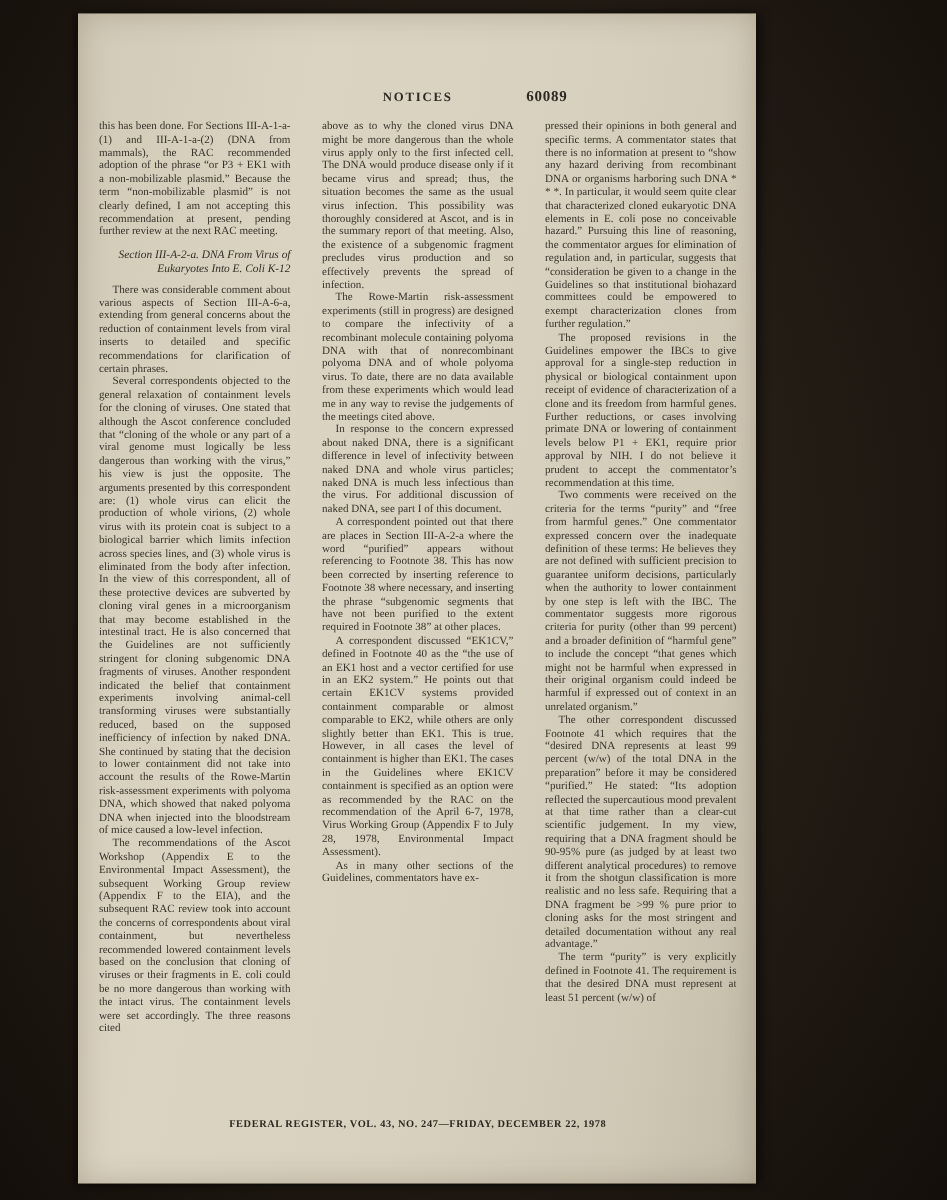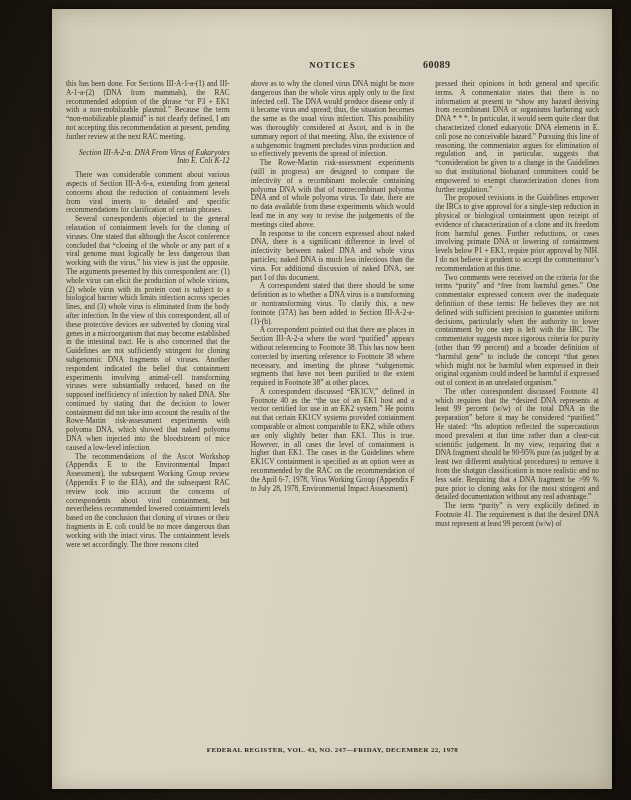--- a/index.html
+++ b/index.html
@@ -6,21 +6,21 @@
   body{
     width:631px;height:800px;overflow:hidden;
     background:#15100b;
     font-family:"Liberation Serif","DejaVu Serif",serif;
   }
   .stage{
     position:relative;width:631px;height:800px;overflow:hidden;
     background:radial-gradient(ellipse at 50% 45%, #2f271d 0%, #221b14 55%, #140f0a 100%);
   }
   .paper{
-    position:absolute;left:52px;top:9px;width:560px;height:780px;
+    position:absolute;left:52px;top:9px;width:452px;height:780px;
     background:linear-gradient(100deg,#d1cab7 0%, #dbd4c2 28%, #d8d1bf 58%, #cfc8b5 84%, #c2bba8 100%);
     box-shadow: inset 0 0 20px rgba(92,76,50,.28), 3px 0 6px rgba(0,0,0,.55), -2px 0 4px rgba(0,0,0,.35);
   }
   .paper-edge{
     position:absolute;left:587px;top:14px;width:6px;height:770px;
     background:linear-gradient(90deg,#a89f8a,#6f English67 0,#877e6a);
   }
   .inner{position:absolute;left:14px;right:13px;top:50px;bottom:34px;}
   .page-header{display:flex;align-items:baseline;color:#2e2822;}
   .pg-side{width:33%;}
@@ -52,29 +52,29 @@
             <p class="para continuation">this has been done. For Sections III-A-1-a-(1) and III-A-1-a-(2) (DNA from mammals), the RAC recommended adoption of the phrase “or P3 + EK1 with a non-mobilizable plasmid.” Because the term “non-mobilizable plasmid” is not clearly defined, I am not accepting this recommendation at present, pending further review at the next RAC meeting.</p>
             <p class="para heading">Section III-A-2-a. DNA From Virus of Eukaryotes Into E. Coli K-12</p>
             <p class="para body">There was considerable comment about various aspects of Section III-A-6-a, extending from general concerns about the reduction of containment levels from viral inserts to detailed and specific recommendations for clarification of certain phrases.</p>
             <p class="para body">Several correspondents objected to the general relaxation of containment levels for the cloning of viruses. One stated that although the Ascot conference concluded that “cloning of the whole or any part of a viral genome must logically be less dangerous than working with the virus,” his view is just the opposite. The arguments presented by this correspondent are: (1) whole virus can elicit the production of whole virions, (2) whole virus with its protein coat is subject to a biological barrier which limits infection across species lines, and (3) whole virus is eliminated from the body after infection. In the view of this correspondent, all of these protective devices are subverted by cloning viral genes in a microorganism that may become established in the intestinal tract. He is also concerned that the Guidelines are not sufficiently stringent for cloning subgenomic DNA fragments of viruses. Another respondent indicated the belief that containment experiments involving animal-cell transforming viruses were substantially reduced, based on the supposed inefficiency of infection by naked DNA. She continued by stating that the decision to lower containment did not take into account the results of the Rowe-Martin risk-assessment experiments with polyoma DNA, which showed that naked polyoma DNA when injected into the bloodstream of mice caused a low-level infection.</p>
             <p class="para body">The recommendations of the Ascot Workshop (Appendix E to the Environmental Impact Assessment), the subsequent Working Group review (Appendix F to the EIA), and the subsequent RAC review took into account the concerns of correspondents about viral containment, but nevertheless recommended lowered containment levels based on the conclusion that cloning of viruses or their fragments in E. coli could be no more dangerous than working with the intact virus. The containment levels were set accordingly. The three reasons cited</p>
           </div>
         <div class="col">
             <p class="para continuation">above as to why the cloned virus DNA might be more dangerous than the whole virus apply only to the first infected cell. The DNA would produce disease only if it became virus and spread; thus, the situation becomes the same as the usual virus infection. This possibility was thoroughly considered at Ascot, and is in the summary report of that meeting. Also, the existence of a subgenomic fragment precludes virus production and so effectively prevents the spread of infection.</p>
             <p class="para body">The Rowe-Martin risk-assessment experiments (still in progress) are designed to compare the infectivity of a recombinant molecule containing polyoma DNA with that of nonrecombinant polyoma DNA and of whole polyoma virus. To date, there are no data available from these experiments which would lead me in any way to revise the judgements of the meetings cited above.</p>
             <p class="para body">In response to the concern expressed about naked DNA, there is a significant difference in level of infectivity between naked DNA and whole virus particles; naked DNA is much less infectious than the virus. For additional discussion of naked DNA, see part I of this document.</p>
-            <p class="para body">A correspondent stated that there should be some definition as to whether a DNA virus is a transforming or nontransforming virus. To clarify this, a new footnote (37A) has been added to Section III-A-2-a-(1)-(b).</p>
             <p class="para body">A correspondent pointed out that there are places in Section III-A-2-a where the word “purified” appears without referencing to Footnote 38. This has now been corrected by inserting reference to Footnote 38 where necessary, and inserting the phrase “subgenomic segments that have not been purified to the extent required in Footnote 38” at other places.</p>
             <p class="para body">A correspondent discussed “EK1CV,” defined in Footnote 40 as the “the use of an EK1 host and a vector certified for use in an EK2 system.” He points out that certain EK1CV systems provided containment comparable or almost comparable to EK2, while others are only slightly better than EK1. This is true. However, in all cases the level of containment is higher than EK1. The cases in the Guidelines where EK1CV containment is specified as an option were as recommended by the RAC on the recommendation of the April 6-7, 1978, Virus Working Group (Appendix F to July 28, 1978, Environmental Impact Assessment).</p>
+            <p class="para body">As in many other sections of the Guidelines, commentators have ex-</p>
           </div>
         <div class="col">
             <p class="para continuation">pressed their opinions in both general and specific terms. A commentator states that there is no information at present to “show any hazard deriving from recombinant DNA or organisms harboring such DNA * * *. In particular, it would seem quite clear that characterized cloned eukaryotic DNA elements in E. coli pose no conceivable hazard.” Pursuing this line of reasoning, the commentator argues for elimination of regulation and, in particular, suggests that “consideration be given to a change in the Guidelines so that institutional biohazard committees could be empowered to exempt characterization clones from further regulation.”</p>
             <p class="para body">The proposed revisions in the Guidelines empower the IBCs to give approval for a single-step reduction in physical or biological containment upon receipt of evidence of characterization of a clone and its freedom from harmful genes. Further reductions, or cases involving primate DNA or lowering of containment levels below P1 + EK1, require prior approval by NIH. I do not believe it prudent to accept the commentator’s recommendation at this time.</p>
             <p class="para body">Two comments were received on the criteria for the terms “purity” and “free from harmful genes.” One commentator expressed concern over the inadequate definition of these terms: He believes they are not defined with sufficient precision to guarantee uniform decisions, particularly when the authority to lower containment by one step is left with the IBC. The commentator suggests more rigorous criteria for purity (other than 99 percent) and a broader definition of “harmful gene” to include the concept “that genes which might not be harmful when expressed in their original organism could indeed be harmful if expressed out of context in an unrelated organism.”</p>
             <p class="para body">The other correspondent discussed Footnote 41 which requires that the “desired DNA represents at least 99 percent (w/w) of the total DNA in the preparation” before it may be considered “purified.” He stated: “Its adoption reflected the supercautious mood prevalent at that time rather than a clear-cut scientific judgement. In my view, requiring that a DNA fragment should be 90-95% pure (as judged by at least two different analytical procedures) to remove it from the shotgun classification is more realistic and no less safe. Requiring that a DNA fragment be &gt;99 % pure prior to cloning asks for the most stringent and detailed documentation without any real advantage.”</p>
-            <p class="para body">The term “purity” is very explicitly defined in Footnote 41. The requirement is that the desired DNA must represent at least 99 percent (w/w) of</p>
+            <p class="para body">The term “purity” is very explicitly defined in Footnote 41. The requirement is that the desired DNA must represent at least 51 percent (w/w) of</p>
           </div>
       </div>
       <div class="page-footer">FEDERAL REGISTER, VOL. 43, NO. 247—FRIDAY, DECEMBER 22, 1978</div>
     </div>
   </div>
   <div class="paper-edge"></div>
 </div>
 
 </body></html>

